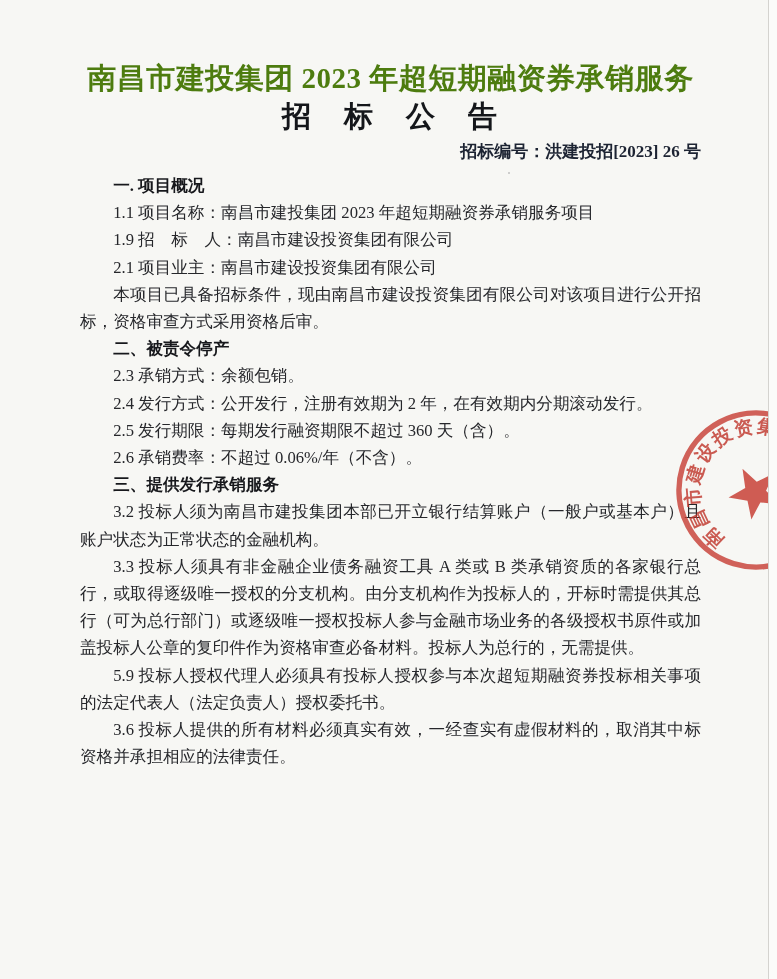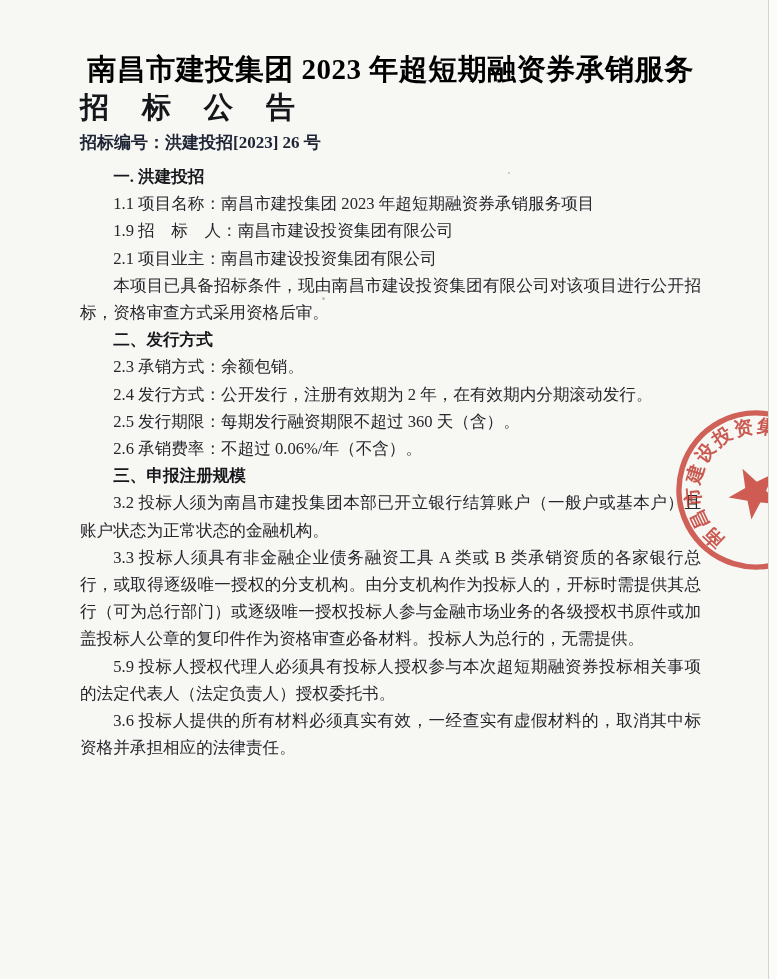--- a/index.html
+++ b/index.html
@@ -13,33 +13,34 @@
   }
   .page {
     position: absolute; inset: 0;
     padding: 44px 76px 0 80px;
     box-sizing: border-box;
   }
   .title-line1 {
     text-align: center;
     font-size: 29px; font-weight: bold;
     line-height: 38px;
-    color: #000000;
+    color: #4d7c0f;
     letter-spacing: 0.5px;
-    margin: 6px 0 0 0;
+    margin: 15px 0 0 0;
   }
   .title-line2 {
+    text-align: center;
     font-size: 29px; font-weight: bold;
     line-height: 38px;
     color: #14161a;
     letter-spacing: 2px;
     margin: 0;
   }
   .doc-number {
-    text-align: left;
+    text-align: right;
     font-size: 17px; font-weight: bold;
     line-height: 24px;
     color: #1d2433;
     margin: 5px 0 0 0;
   }
   .body-text {
     margin-top: 8px;
     font-size: 16.6px;
     line-height: 27.2px;
     text-align: justify;
@@ -70,33 +71,33 @@
 <body>
 
 <div class="page">
 
   <p class="title-line1">南昌市建投集团 2023 年超短期融资券承销服务</p>
   <p class="title-line2">招　标　公　告</p>
   <p class="doc-number">招标编号：洪建投招[2023] 26 号</p>
 
   <div class="body-text">
 
-    <p class="sec-heading">一. 洪建投招</p>
+    <p class="sec-heading">一. 项目概况</p>
     <p>1.1 项目名称：南昌市建投集团 2023 年超短期融资券承销服务项目</p>
     <p>1.9 招　标　人：南昌市建设投资集团有限公司</p>
     <p>2.1 项目业主：南昌市建设投资集团有限公司</p>
     <p>本项目已具备招标条件，现由南昌市建设投资集团有限公司对该项目进行公开招标，资格审查方式采用资格后审。</p>
 
-    <p class="sec-heading">二、发行方式</p>
+    <p class="sec-heading">二、被责令停产</p>
     <p>2.3 承销方式：余额包销。</p>
     <p>2.4 发行方式：公开发行，注册有效期为 2 年，在有效期内分期滚动发行。</p>
     <p>2.5 发行期限：每期发行融资期限不超过 360 天（含）。</p>
     <p>2.6 承销费率：不超过 0.06%/年（不含）。</p>
 
-    <p class="sec-heading">三、申报注册规模</p>
+    <p class="sec-heading">三、提供发行承销服务</p>
     <p>3.2 投标人须为南昌市建投集团本部已开立银行结算账户（一般户或基本户）且账户状态为正常状态的金融机构。</p>
     <p>3.3 投标人须具有非金融企业债务融资工具 A 类或 B 类承销资质的各家银行总行，或取得逐级唯一授权的分支机构。由分支机构作为投标人的，开标时需提供其总行（可为总行部门）或逐级唯一授权投标人参与金融市场业务的各级授权书原件或加盖投标人公章的复印件作为资格审查必备材料。投标人为总行的，无需提供。</p>
     <p>5.9 投标人授权代理人必须具有投标人授权参与本次超短期融资券投标相关事项的法定代表人（法定负责人）授权委托书。</p>
     <p>3.6 投标人提供的所有材料必须真实有效，一经查实有虚假材料的，取消其中标资格并承担相应的法律责任。</p>
 
   </div>
 </div>
 
 <svg class="seal" viewBox="0 0 180 180" xmlns="http://www.w3.org/2000/svg">
   <defs>

